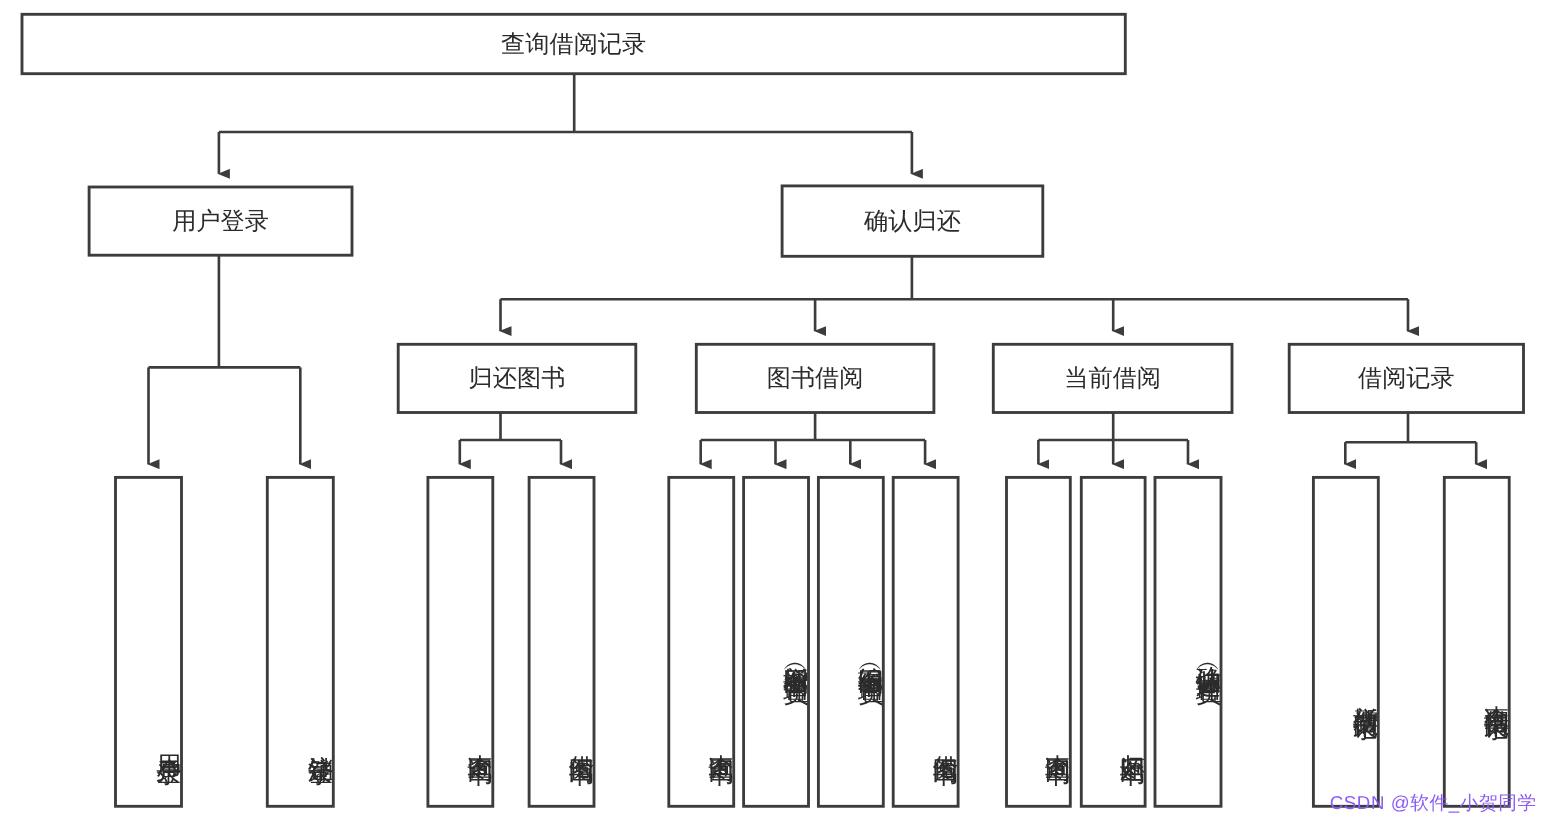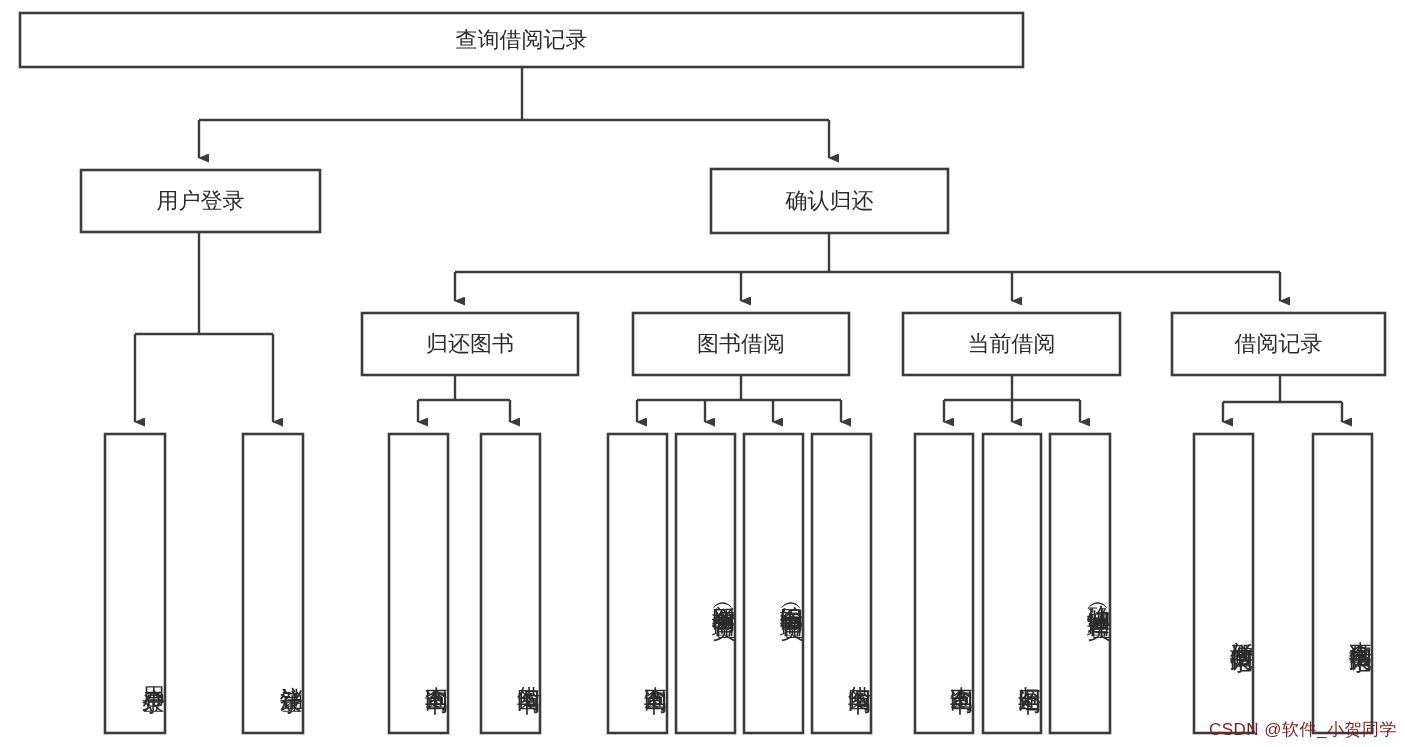--- a/index.html
+++ b/index.html
@@ -62,21 +62,21 @@
     color: #2b2b2b;
     white-space: nowrap;
     pointer-events: none;
   }
   #watermark {
     position: absolute;
     right: 8px;
     bottom: 6px;
     font-family: "Liberation Sans", "DejaVu Sans", sans-serif;
     font-size: 17px;
-    color: #7f1d1d;
+    color: #8b5cf6;
     letter-spacing: 0.5px;
     white-space: nowrap;
     pointer-events: none;
   }
 </style>
 </head>
 <body>
 
 <div id="diagram-root">
 

